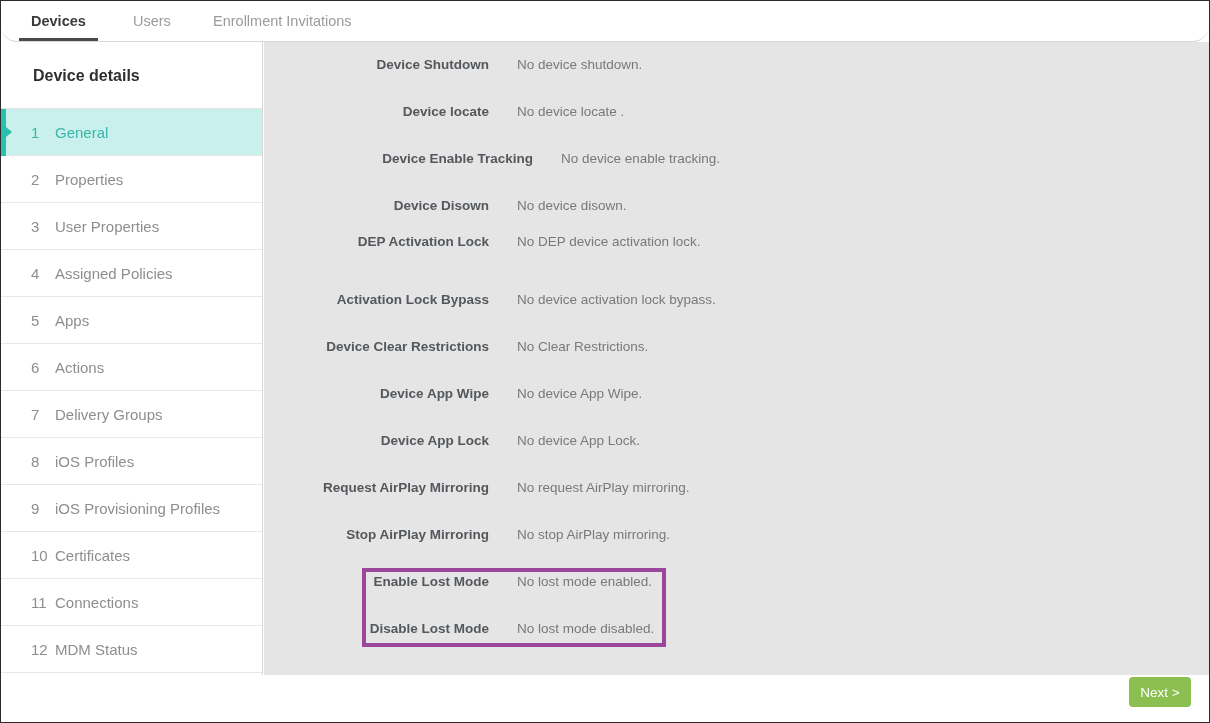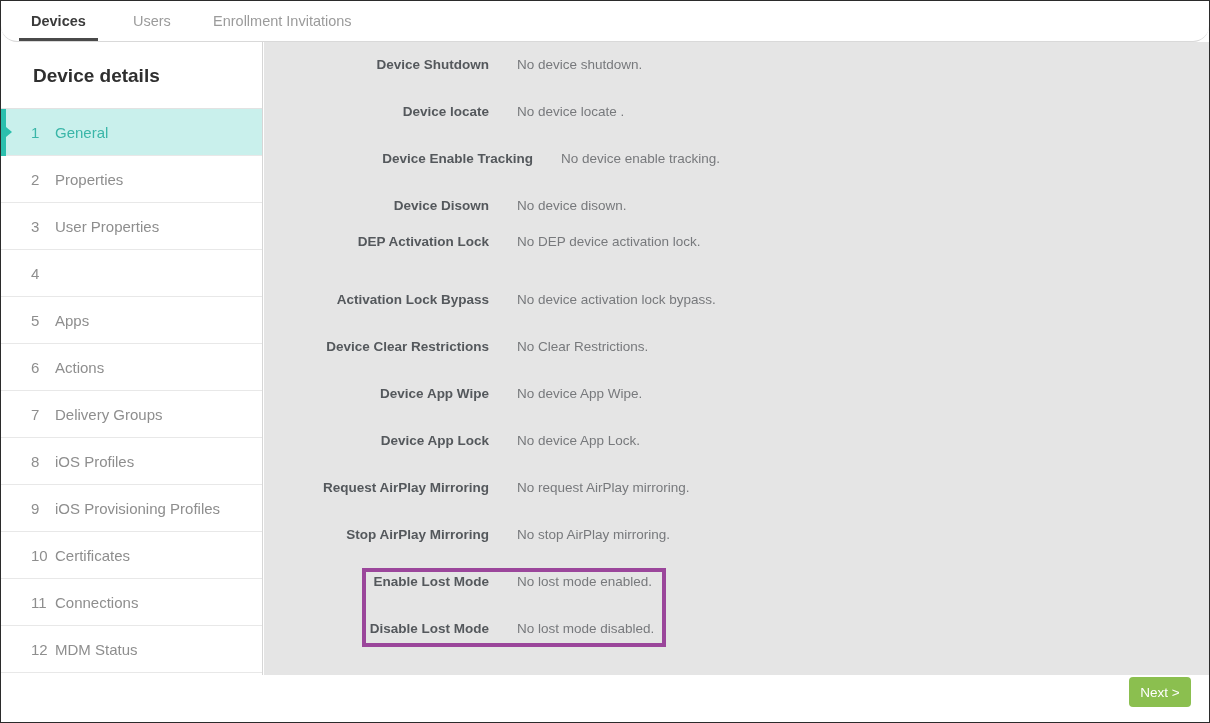--- a/index.html
+++ b/index.html
@@ -56,21 +56,21 @@
     left: 0; top: 41px;
     width: 262px;
     height: 633px;
     background: #ffffff;
     border-right: 1px solid #d6d6d6;
   }
   .sidebar-title {
     height: 67px;
     line-height: 67px;
     padding-left: 32px;
-    font-size: 19px;
+    font-size: 16px;
     font-weight: bold;
     color: #2f2f2f;
     border-bottom: 1px solid #e2e2e2;
     white-space: nowrap;
   }
   .nav-item {
     position: relative;
     height: 47px;
     line-height: 47px;
     border-bottom: 1px solid #e8e8e8;
@@ -214,20 +214,21 @@
         <div class="nav-item">
           <span class="num">2</span>
           <span class="lbl">Properties</span>
         </div>
         <div class="nav-item">
           <span class="num">3</span>
           <span class="lbl">User Properties</span>
         </div>
         <div class="nav-item">
           <span class="num">4</span>
+          <span class="lbl">Assigned Policies</span>
         </div>
         <div class="nav-item">
           <span class="num">5</span>
           <span class="lbl">Apps</span>
         </div>
         <div class="nav-item">
           <span class="num">6</span>
           <span class="lbl">Actions</span>
         </div>
         <div class="nav-item">

